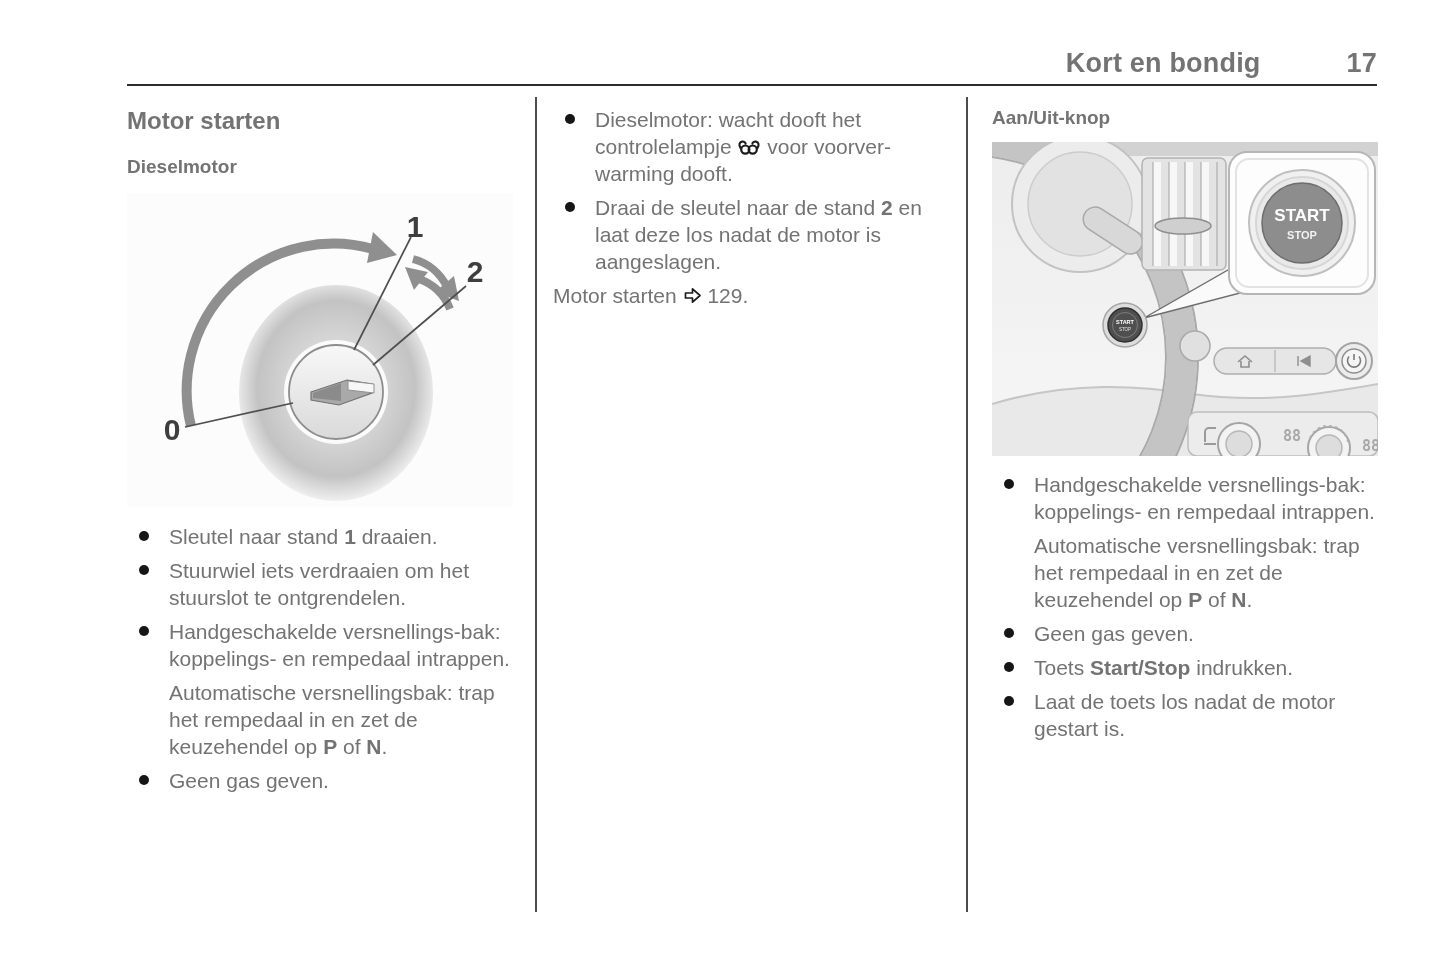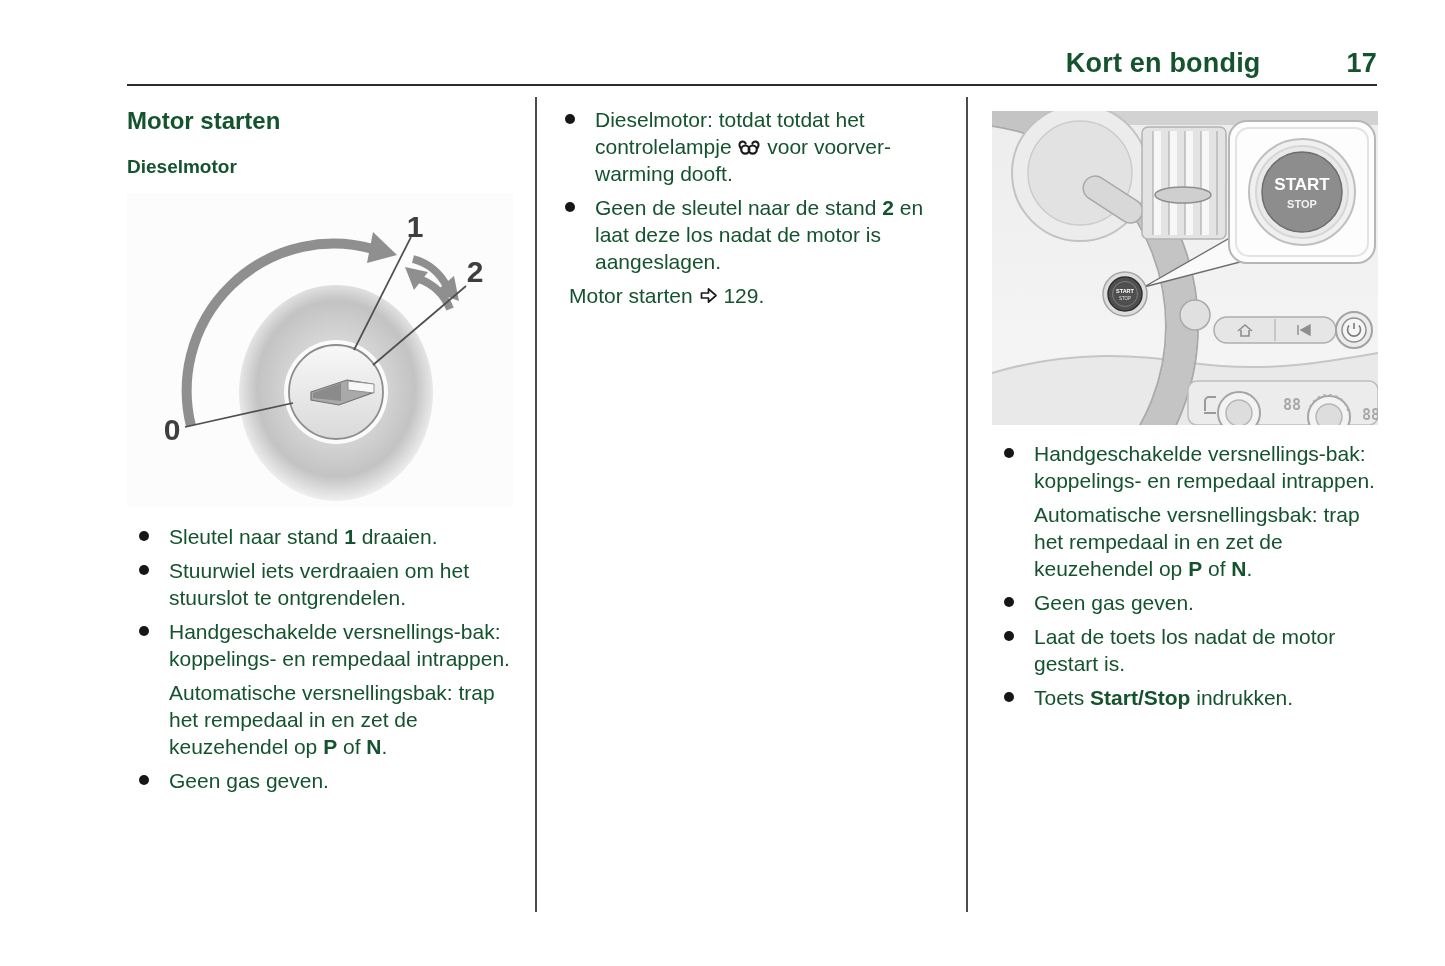--- a/index.html
+++ b/index.html
@@ -1,17 +1,17 @@
 <!DOCTYPE html>
 <html><head>
 <meta charset="utf-8">
 <style>
   html,body{margin:0;padding:0;background:#ffffff;}
   .page{position:relative;width:1445px;height:966px;background:#ffffff;overflow:hidden;
-        font-family:"Liberation Sans",sans-serif;color:#14532d;}
+        font-family:"Liberation Sans",sans-serif;color:#737373;}
   
   .header{position:absolute;top:48px;left:127px;width:1250px;display:flex;justify-content:flex-end;
           align-items:baseline;font-weight:bold;font-size:27px;letter-spacing:.2px;}
   .header .pageno{margin-left:86px;text-align:center;}
   .rule{position:absolute;top:84px;left:127px;width:1250px;height:0;border-top:2px solid #2d2d2d;}
   
   .vdiv{position:absolute;top:97px;height:815px;width:2px;background:#4c4c4c;}
   #vdiv1{left:535px;} #vdiv2{left:966px;}
   
   .col{position:absolute;top:99px;width:386px;font-size:21px;line-height:27px;}
@@ -25,21 +25,21 @@
   #col-right .figure{margin-top:12px;}
   
   .list{display:block;}
   #col-left .list{margin-top:16px;}
   #col-mid .list{margin-top:4px;}
   #col-right .list{margin-top:15px;}
   .li{display:flex;margin-top:7px;}
   .li .marker{flex:0 0 42px;padding-top:8px;}
   .li .dot{display:block;width:10px;height:10px;border-radius:50%;background:#161616;margin-left:12px;}
   .li.nobullet{padding-left:42px;}
-  .li.flush{padding-left:0;margin-left:16px;}
+  .li.flush{padding-left:0;}
   .li-body{flex:1;min-width:0;}
   .b{font-weight:bold;}
   .inline-icon{display:inline-block;vertical-align:-2px;line-height:0;}
   .inline-icon svg{display:inline-block;}
 </style>
 </head>
 <body>
 
 <div class="page">
 
@@ -130,42 +130,43 @@
         </div>
       </div>
   </div>
 
   <div class="col" id="col-mid">
     <div class="list">
         <div class="li">
           <span class="marker">
             <span class="dot"></span>
           </span>
-          <span class="li-body"><span>Dieselmotor: totdat totdat het controlelampje </span><span class="inline-icon"><svg width="24" height="17" viewBox="0 0 24 17">
+          <span class="li-body"><span>Dieselmotor: wacht dooft het controlelampje </span><span class="inline-icon"><svg width="24" height="17" viewBox="0 0 24 17">
     <path d="M3.5,9 C1.5,6 2.5,3 5,2.6 C7,2.3 8.5,3.4 8.6,4.6" fill="none" stroke="#1a1a1a" stroke-width="2.1" stroke-linecap="round"></path>
     <path d="M20.5,9 C22.5,6 21.5,3 19,2.6 C17,2.3 15.5,3.4 15.4,4.6" fill="none" stroke="#1a1a1a" stroke-width="2.1" stroke-linecap="round"></path>
     <circle cx="8.3" cy="10.6" r="4.1" fill="none" stroke="#1a1a1a" stroke-width="2.2"></circle>
     <circle cx="15.7" cy="10.6" r="4.1" fill="none" stroke="#1a1a1a" stroke-width="2.2"></circle>
   </svg></span><span> voor voorver-warming dooft.</span></span>
         </div>
         <div class="li">
           <span class="marker">
             <span class="dot"></span>
           </span>
-          <span class="li-body"><span>Geen de sleutel naar de stand </span><span class="b">2</span><span> en laat deze los nadat de motor is aangeslagen.</span></span>
+          <span class="li-body"><span>Draai de sleutel naar de stand </span><span class="b">2</span><span> en laat deze los nadat de motor is aangeslagen.</span></span>
         </div>
         <div class="li flush">
           <span class="li-body"><span>Motor starten </span><span class="inline-icon"><svg width="19" height="19" viewBox="0 0 19 19">
     <path d="M2.5,7 h7 v-4.2 l7.5,6.7 -7.5,6.7 v-4.2 h-7 z" fill="#ffffff" stroke="#1a1a1a" stroke-width="1.7" stroke-linejoin="round"></path>
   </svg></span><span> 129.</span></span>
         </div>
       </div>
   </div>
 
   <div class="col" id="col-right">
+    <div class="h2">Aan/Uit-knop</div>
 
     <svg class="figure" viewBox="0 0 386 314">
       <defs>
         <linearGradient id="dashG" x1="0" y1="0" x2="0" y2="1">
           <stop offset="0%" stop-color="#ededed"></stop>
           <stop offset="100%" stop-color="#f6f6f6"></stop>
         </linearGradient>
       </defs>
       <rect width="386" height="314" fill="url(#dashG)"></rect>
       <rect x="95" y="0" width="291" height="14" fill="#d2d2d2"></rect>
@@ -247,24 +248,24 @@
         <div class="li">
           <span class="marker">
             <span class="dot"></span>
           </span>
           <span class="li-body"><span>Geen gas geven.</span></span>
         </div>
         <div class="li">
           <span class="marker">
             <span class="dot"></span>
           </span>
+          <span class="li-body"><span>Toets </span><span class="b">Start/Stop</span><span> indrukken.</span></span>
+        </div>
+        <div class="li">
+          <span class="marker">
+            <span class="dot"></span>
+          </span>
           <span class="li-body"><span>Laat de toets los nadat de motor gestart is.</span></span>
         </div>
-        <div class="li">
-          <span class="marker">
-            <span class="dot"></span>
-          </span>
-          <span class="li-body"><span>Toets </span><span class="b">Start/Stop</span><span> indrukken.</span></span>
-        </div>
       </div>
   </div>
 
 </div>
 
 </body></html>

